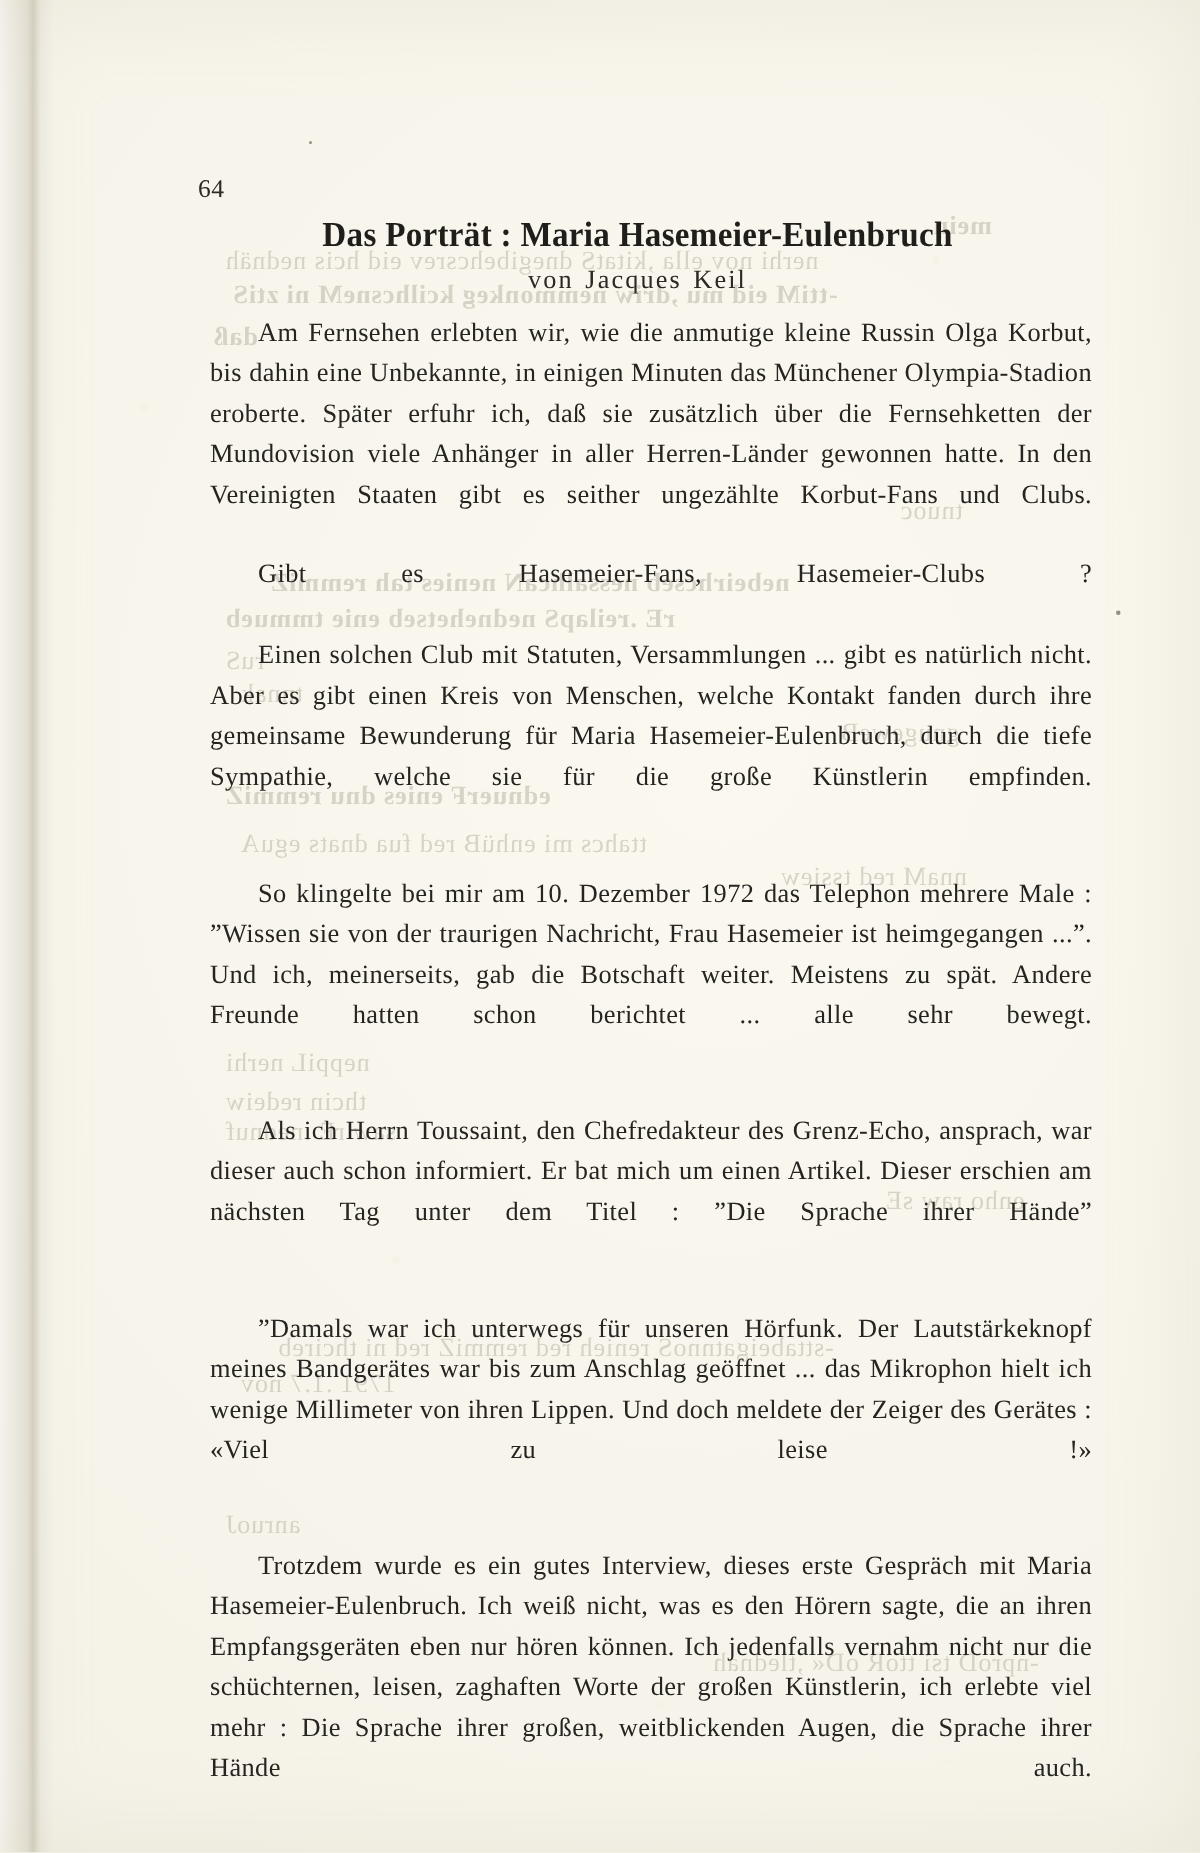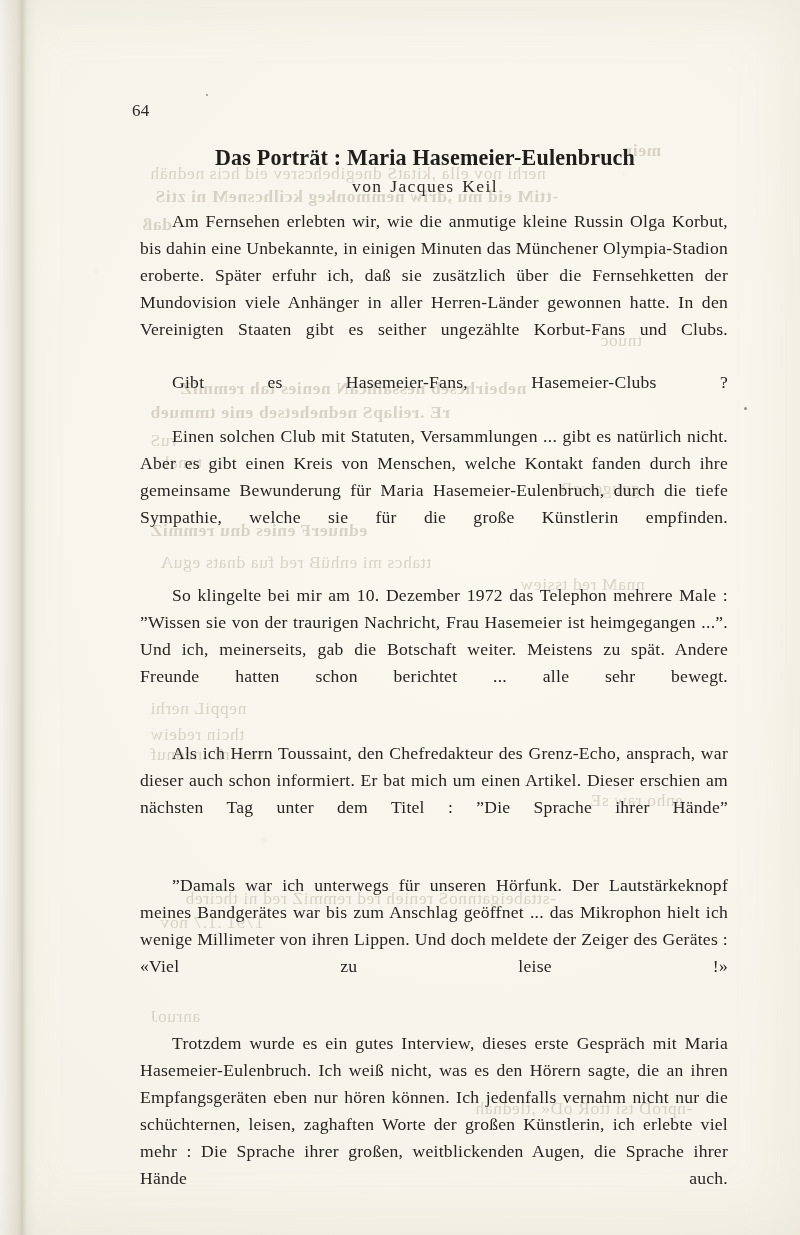--- a/index.html
+++ b/index.html
@@ -77,21 +77,21 @@
     white-space: nowrap;
     transform: scaleX(-1);
     opacity: .52;
     filter: blur(0.45px);
   }
   .bleed-line.bold { font-weight: bold; }
 
   .folio {
     position: absolute;
     left: 132px;
-    top: 101px;
+    top: 116px;
     font-size: 17px;
     color: #2d2a26;
     letter-spacing: .3px;
   }
 
   .headline {
     position: absolute;
     left: 132px;
     top: 128px;
     width: 586px;

